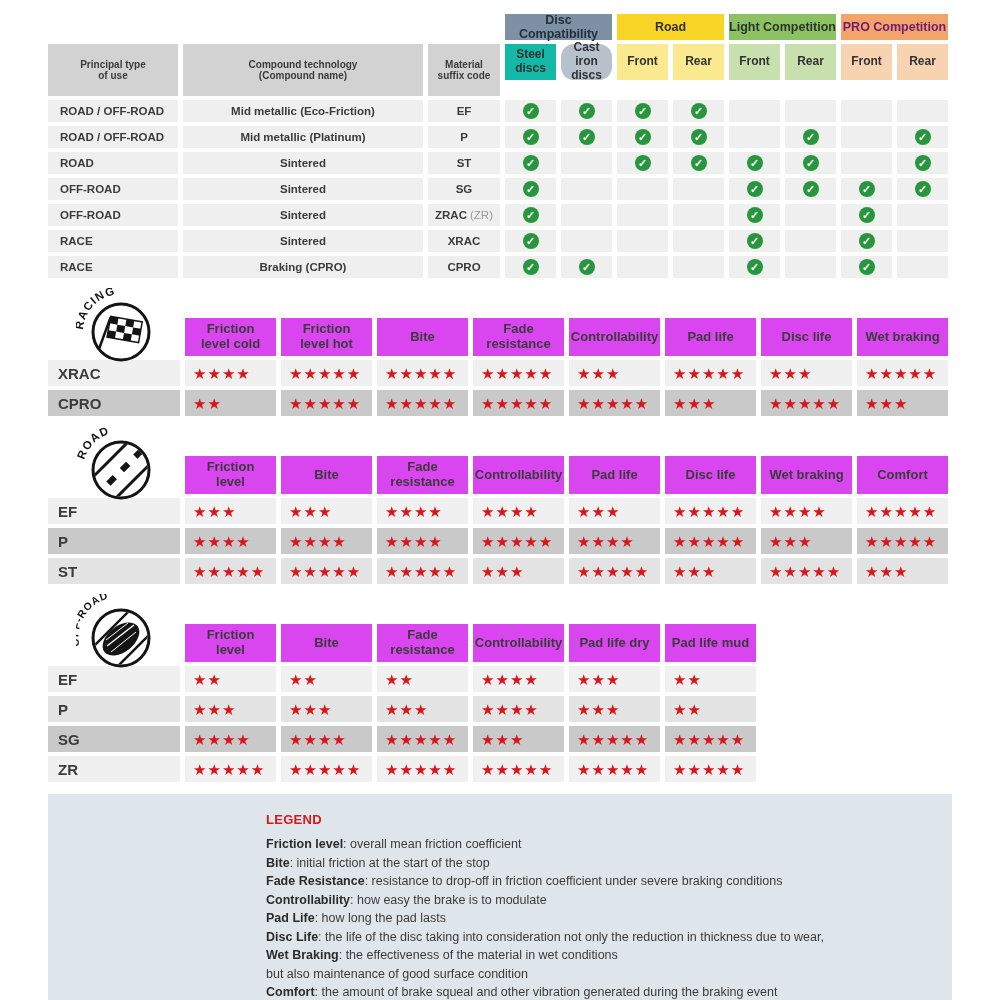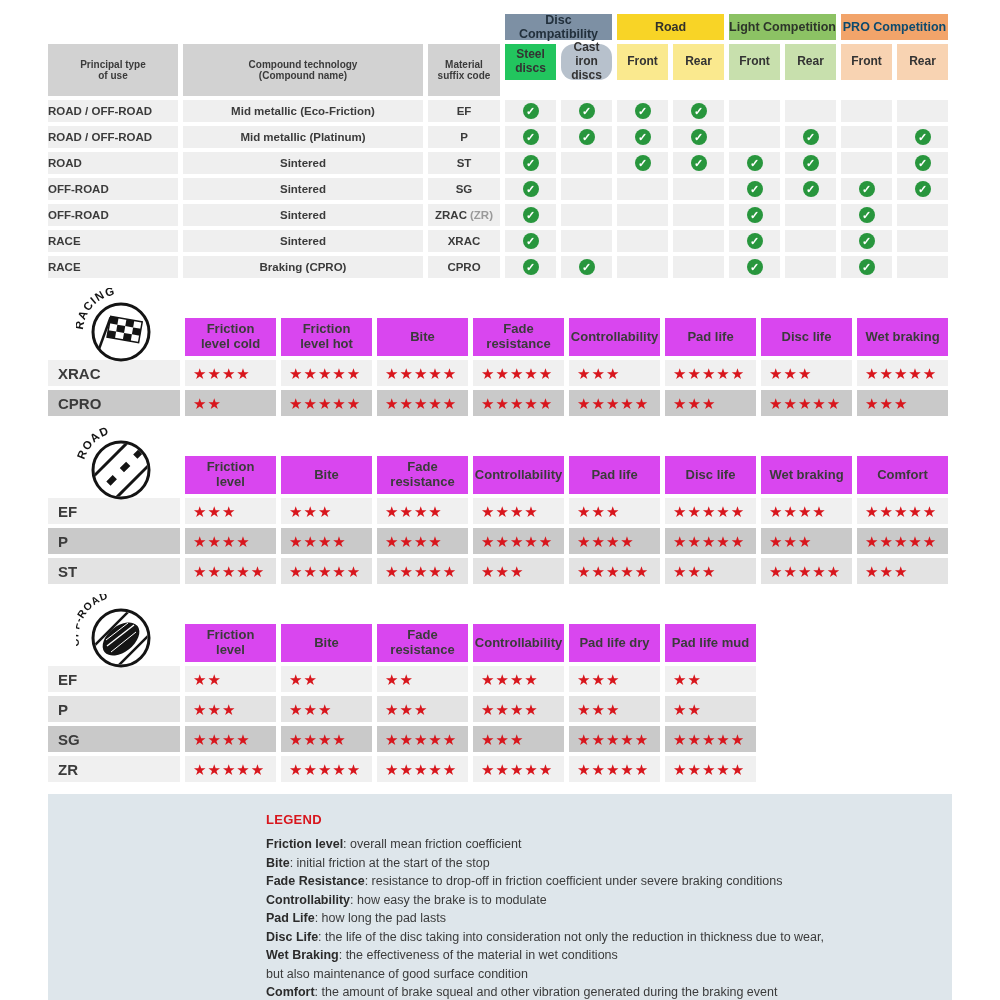--- a/index.html
+++ b/index.html
@@ -27,22 +27,22 @@
   }
   .hdr-cell {
     background:#d2d2d2; height:52px;
     font-weight:bold; font-size:10px; line-height:1.15; white-space:pre-line;
   }
   .sub-cell {
     height:36px; font-weight:bold; font-size:12px; line-height:1.15;
     white-space:pre-line; color:#333;
   }
   .data-cell { background:#efefef; height:22px; font-size:11.5px; font-weight:bold; }
-  .use-cell { justify-content:flex-start; }
-  .code-note { color:#9a9a9a; font-weight:bold; margin-left:3px; }
+  .use-cell { justify-content:flex-start; padding-left:12px; }
+  .code-note { color:#9a9a9a; font-weight:normal; margin-left:3px; }
   .check-cell { background:#efefef; height:22px; }
   .check {
     width:16px; height:16px; border-radius:50%;
     background:#28963d; color:#fff;
     display:flex; align-items:center; justify-content:center;
     font-size:11px; font-weight:bold; line-height:1;
   }
 
   
   .rating-section { position:relative; padding-top:30px; margin-top:10px; }
@@ -78,28 +78,28 @@
 </head>
 <body>
 
 <div class="page">
 
   <div class="compat-grid">
       <div class="spacer3"></div>
       <div class="cell group-cell" style="background: rgb(125, 144, 164); color: rgb(34, 48, 60);">Disc Compatibility</div>
       <div class="cell group-cell" style="background: rgb(248, 212, 38); color: rgb(51, 49, 42);">Road</div>
       <div class="cell group-cell" style="background: rgb(140, 194, 100); color: rgb(45, 53, 42);">Light Competition</div>
-      <div class="cell group-cell" style="background: rgb(242, 164, 106); color: #0c4a6e;">PRO Competition</div>
+      <div class="cell group-cell" style="background: rgb(242, 164, 106); color: #701a75;">PRO Competition</div>
       <div class="cell hdr-cell">Principal type
 of use</div>
       <div class="cell hdr-cell">Compound technology
 (Compound name)</div>
       <div class="cell hdr-cell">Material
 suffix code</div>
-      <div class="cell sub-cell" style="background: #22c55e;">Steel
+      <div class="cell sub-cell" style="background: #14b8a6;">Steel
 discs</div>
       <div class="cell sub-cell" style="background: rgb(183, 193, 204); border-radius: 13px;">Cast iron
 discs</div>
       <div class="cell sub-cell" style="background: rgb(250, 233, 142);">Front</div>
       <div class="cell sub-cell" style="background: rgb(250, 233, 142);">Rear</div>
       <div class="cell sub-cell" style="background: rgb(200, 224, 173);">Front</div>
       <div class="cell sub-cell" style="background: rgb(200, 224, 173);">Rear</div>
       <div class="cell sub-cell" style="background: rgb(248, 211, 178);">Front</div>
       <div class="cell sub-cell" style="background: rgb(248, 211, 178);">Rear</div>
       <div class="cell data-cell use-cell">ROAD / OFF-ROAD</div>

